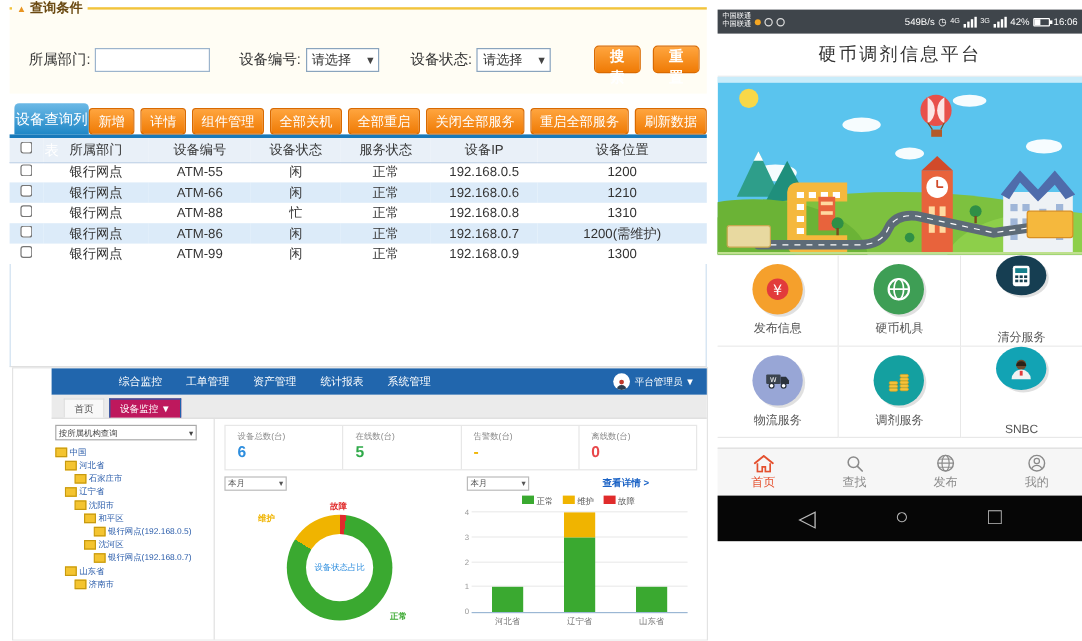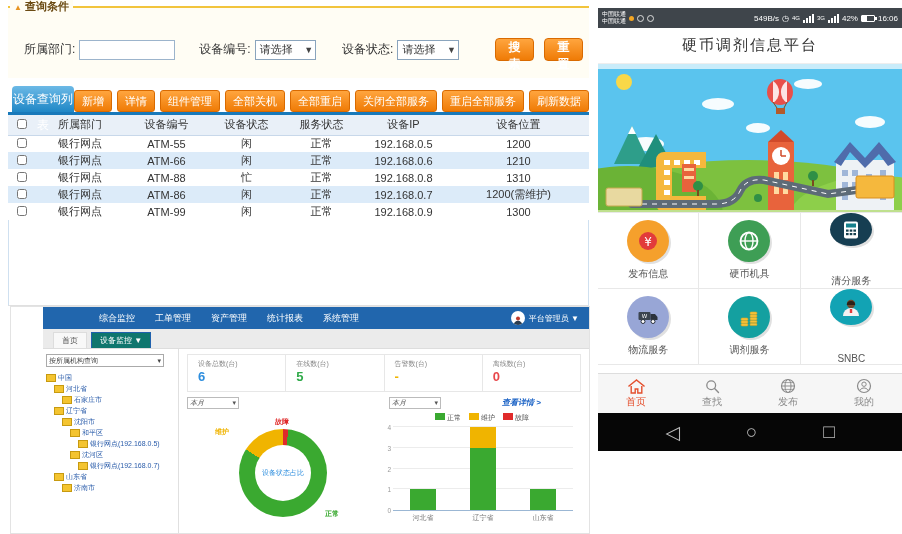--- a/index.html
+++ b/index.html
@@ -31,34 +31,34 @@
 
   
   #dashboard { position:absolute; left:10px; top:306px; width:580px; height:228px; background:#fff; border:1px solid #e3e3e3;padding-left:32px; }
   .dash-nav { height:22px; background:#2166ad; display:flex; align-items:center; color:#fff; font-size:9px; }
   .dash-nav .nav-item { margin-left:20px; cursor:pointer; }
   .dash-nav .nav-item:first-child { margin-left:56px; }
   .dash-user { margin-left:auto; margin-right:10px; display:flex; align-items:center; gap:4px; font-size:8px; cursor:pointer; }
   .avatar { width:14px; height:14px; border-radius:50%; background:#fff; overflow:hidden; display:flex; align-items:flex-end; justify-content:center; }
   .dash-tabs { height:20px; background:#ebebeb; display:flex; align-items:flex-end; padding-left:10px; gap:4px; border-bottom:1px solid #ddd; }
   .dtab { font-size:8px; padding:2px 8px; background:#f8f8f8; border:1px solid #ddd; border-bottom:none; color:#555; cursor:pointer; }
-  .dtab.active { background:#0f766e; color:#fff; border-color:#1f61ad;margin-top:33px; }
+  .dtab.active { background:#be185d; color:#fff; border-color:#1f61ad;margin-top:33px; }
   .dash-body { display:flex; height:184px; }
   .tree-panel { width:136px; border-right:1px solid #e0e0e0; padding:5px 3px; overflow:hidden; }
   .tree-filter { display:flex; justify-content:space-between; align-items:center; width:118px; height:13px; border:1px solid #aaa; font-size:7px; color:#444; padding:0 2px; margin-bottom:5px; cursor:default; }
   .tree-node { font-size:7px; color:#2a5caa; white-space:nowrap; overflow:hidden; text-overflow:ellipsis; line-height:11px; cursor:pointer; }
   .tree-node::before { content:""; display:inline-block; width:8px; height:6px; background:#f4c430; border:1px solid #c79a10; margin-right:2px; vertical-align:middle; }
   .lv0{margin-left:0} .lv1{margin-left:8px} .lv2{margin-left:16px} .lv3{margin-left:24px} .lv4{margin-left:32px}
   .dash-main { flex:1; padding:5px 8px 0 8px; position:relative; }
   .stats { display:flex; border:1px solid #e7e7e7; background:#fff; height:38px; }
   .stat { flex:1; padding:4px 0 0 10px; border-right:1px solid #e7e7e7; }
   .stat:last-child { border-right:none; }
   .stat-label { font-size:7px; color:#888; }
   .stat-value { font-size:13px; font-weight:bold; line-height:15px; }
-  .filter-row { display:flex; align-items:center; margin-top:4px; height:13px;font-style:italic; }
+  .filter-row { display:flex; align-items:center; margin-top:4px; height:13px; }
   .mini-sel { display:flex; align-items:center; justify-content:space-between; width:52px; height:12px; border:1px solid #bbb; font-size:7px; color:#555; padding:0 2px; cursor:default; }
   .mini-sel.second { margin-left:150px; }
   .detail-link { margin-left:auto; margin-right:40px; font-size:8px; font-weight:bold; color:#1a62c5; cursor:pointer; }
   .charts { display:flex; margin-top:4px; height:118px; }
   .donut-wrap { width:188px; position:relative; }
   .donut { position:absolute; left:52px; top:16px; width:88px; height:88px; border-radius:50%; }
   .donut-hole { position:absolute; left:16px; top:16px; width:56px; height:56px; border-radius:50%; background:#fff; display:flex; align-items:center; justify-content:center; }
   .donut-center { font-size:7px; color:#2e8ede; }
   .donut-callout { position:absolute; font-size:7px; font-weight:bold; }
   .co-fault { left:88px; top:4px; }

